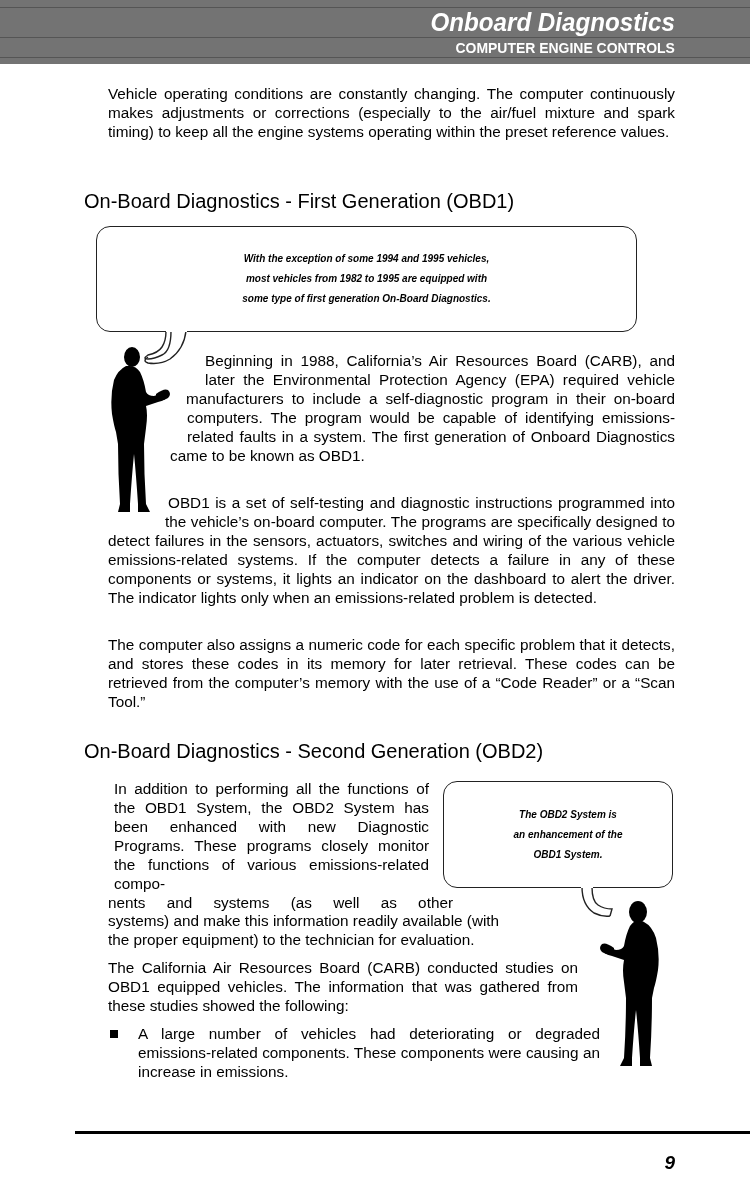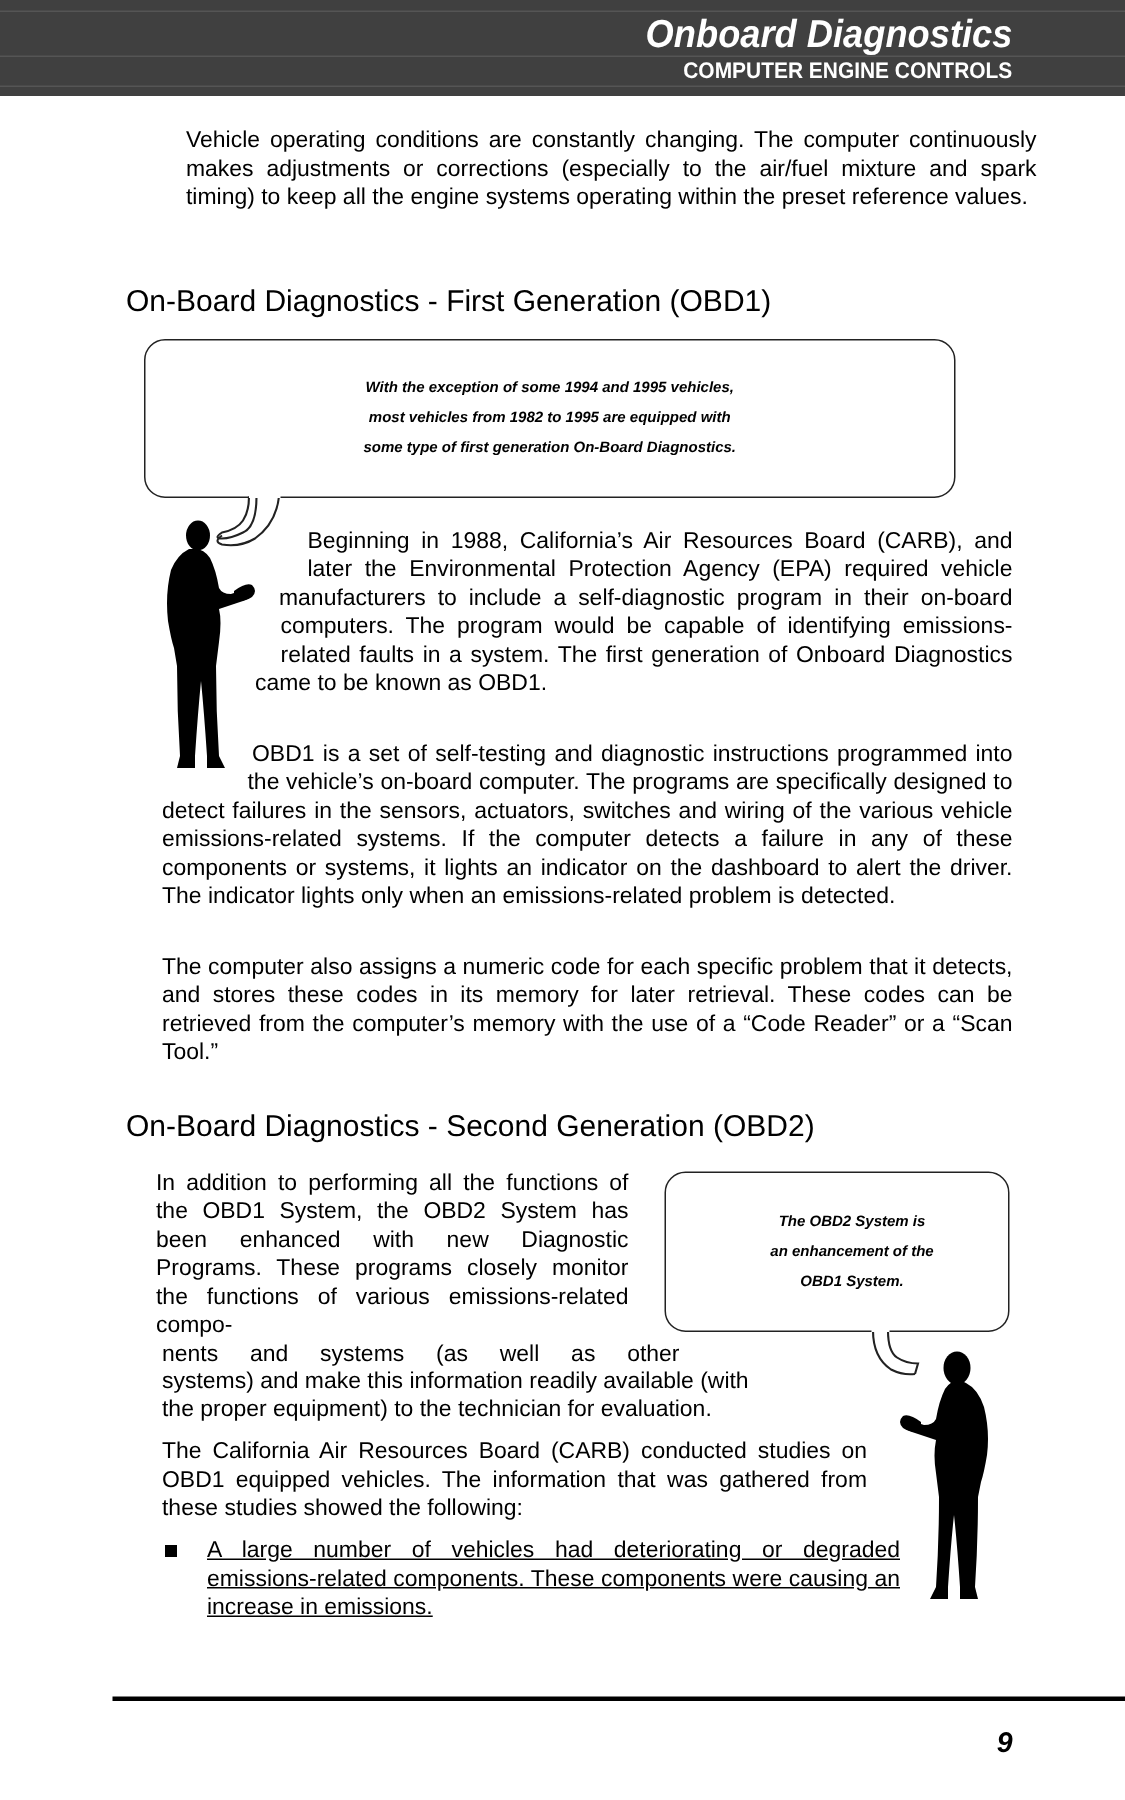--- a/index.html
+++ b/index.html
@@ -1,21 +1,21 @@
 <!DOCTYPE html>
 <html><head>
 <meta charset="utf-8">
 <style>
   * { margin: 0; padding: 0; box-sizing: border-box; }
   html, body { width: 750px; height: 1200px; background: #ffffff; overflow: hidden; }
   body { position: relative; font-family: "Liberation Sans", sans-serif; color: #000; }
 
   .header {
     position: absolute; left: 0; top: 0; width: 750px; height: 64px;
-    background: #404040;
+    background: #737373;
   }
   .header .rule { position: absolute; left: 0; width: 750px; height: 1px; background: #555; }
   .header .rule.r1 { top: 7px; }
   .header .rule.r2 { top: 37px; }
   .header .rule.r3 { top: 57px; }
   .header .title {
     position: absolute; right: 75px; top: 7px;
     font-size: 26px; font-weight: bold; font-style: italic; color: #fff;
     font-family: "Liberation Sans", sans-serif;
     transform: scaleX(0.93); transform-origin: right center;
@@ -56,21 +56,21 @@
 <body>
 
 <div class="header">
   <div class="rule r1"></div>
   <div class="rule r2"></div>
   <div class="rule r3"></div>
   <div class="title">Onboard Diagnostics</div>
   <div class="subtitle">COMPUTER ENGINE CONTROLS</div>
 </div>
 
-<p class="para" style="left:108px; top:84px; width:567px;margin-left:16px;">Vehicle operating conditions are constantly changing. The computer continuously makes adjustments or corrections (especially to the air/fuel mixture and spark timing) to keep all the engine systems operating within the preset reference values.</p>
+<p class="para" style="left:108px; top:84px; width:567px;">Vehicle operating conditions are constantly changing. The computer continuously makes adjustments or corrections (especially to the air/fuel mixture and spark timing) to keep all the engine systems operating within the preset reference values.</p>
 
 <div class="heading" style="top:190px;">On-Board Diagnostics - First Generation (OBD1)</div>
 
 <div class="bubble" style="left:96px; top:226px; width:541px; height:106px;">
   <div>
     <div>With the exception of some 1994 and 1995 vehicles,</div>
     <div>most vehicles from 1982 to 1995 are equipped with</div>
     <div>some type of first generation On-Board Diagnostics.</div>
   </div>
 </div>
@@ -102,21 +102,21 @@
 <div class="para" style="left:108px; top:493px; width:567px;">
   <div style="float:left; width:60px; height:19px;"></div>
   <div style="float:left; clear:left; width:57px; height:19px;"></div>
   <span>OBD1 is a set of self-testing and diagnostic instructions programmed into the vehicle’s on-board computer. The programs are specifically designed to detect failures in the sensors, actuators, switches and wiring of the various vehicle emissions-related systems. If the computer detects a failure in any of these components or systems, it lights an indicator on the dashboard to alert the driver. The indicator lights </span><b>only</b><span> when an emissions-related problem is detected.</span>
 </div>
 
 <p class="para" style="left:108px; top:635px; width:567px;">The computer also assigns a numeric code for each specific problem that it detects, and stores these codes in its memory for later retrieval. These codes can be retrieved from the computer’s memory with the use of a “Code Reader” or a “Scan Tool.”</p>
 
 <div class="heading" style="top:740px;text-align:right;">On-Board Diagnostics - Second Generation (OBD2)</div>
 
-<p class="para" style="left:104px; top:779px; width:315px;">In addition to performing all the functions of the OBD1 System, the OBD2 System has been enhanced with new Diagnostic Programs. These programs closely monitor the functions of various emissions-related compo-</p>
+<p class="para" style="left:114px; top:779px; width:315px;">In addition to performing all the functions of the OBD1 System, the OBD2 System has been enhanced with new Diagnostic Programs. These programs closely monitor the functions of various emissions-related compo-</p>
 <div class="para" style="left:108px; top:893px; width:345px; text-align-last: justify;">nents and systems (as well as other</div>
 <div class="para" style="left:108px; top:911px; width:470px;">systems) and make this information readily available (with</div>
 <div class="para" style="left:108px; top:930px; width:470px;">the proper equipment) to the technician for evaluation.</div>
 
 <div class="bubble" style="left:443px; top:781px; width:230px; height:107px;padding-left:20px;">
   <div>
     <div>The OBD2 System is</div>
     <div>an enhancement of the</div>
     <div>OBD1 System.</div>
   </div>
@@ -132,17 +132,17 @@
 <svg class="svg-abs" style="left:598px; top:898px;" width="64" height="172" viewBox="0 0 64 172">
   <ellipse cx="40" cy="14" rx="9" ry="11" fill="#000"></ellipse>
   <path d="M46 24 Q54 28 58 40 Q62 56 60 72 Q58 84 56 90 L54 100 Q54 130 52 160 L54 168 L42 168 L42 160 Q40 130 38 112 Q36 130 34 160 L34 168 L22 168 L26 160 Q28 130 28 100 L26 84 Q24 72 26 62 Q20 60 14 58 Q6 56 4 52 Q2 48 6 48 Q12 50 18 52 Q24 52 26 48 Q28 36 32 28 Q36 22 42 22 Z" fill="#000"></path>
   <path d="M16 50 Q8 44 4 46 Q0 50 4 54 Q10 58 16 56 Z" fill="#000"></path>
 </svg>
 
 <p class="para" style="left:108px; top:958px; width:470px;"><span>The California Air Resources Board (</span><b>CARB</b><span>) conducted studies on OBD1 equipped vehicles. The information that was gathered from these studies showed the following:</span></p>
 
 <div>
   <div class="bullet-sq" style="left:110px; top:1030px;"></div>
-  <p class="para" style="left:138px; top:1024px; width:462px;text-decoration:underline;">A large number of vehicles had deteriorating or degraded emissions-related components. These components were causing an increase in emissions.</p>
+  <p class="para" style="left:138px; top:1024px; width:462px;">A large number of vehicles had deteriorating or degraded emissions-related components. These components were causing an increase in emissions.</p>
 </div>
 
 <div class="footer-rule"></div>
 <div class="page-num">9</div>
 
 </body></html>

